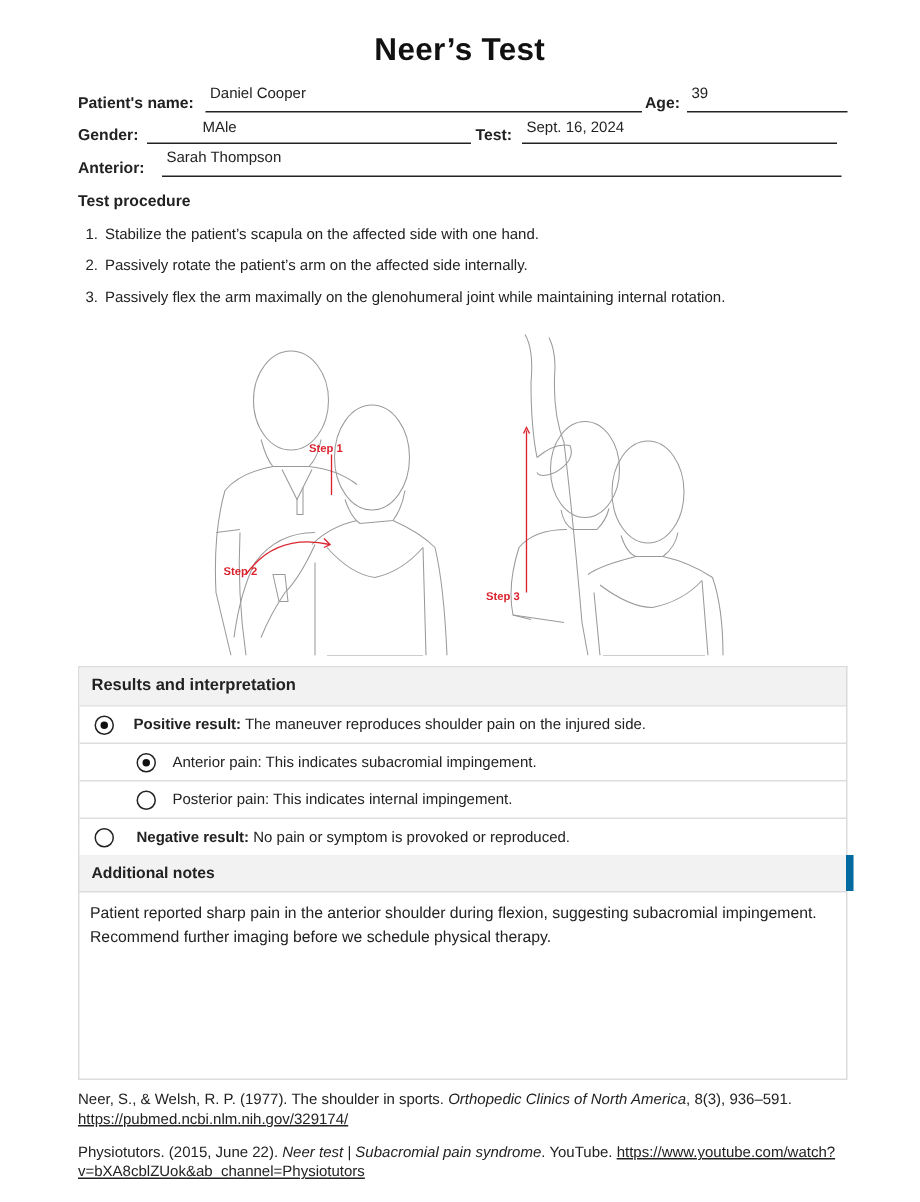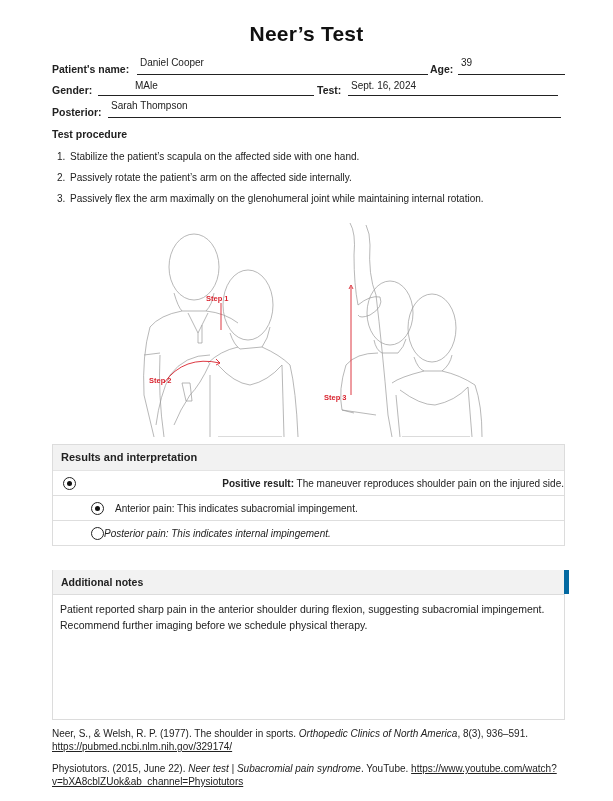--- a/index.html
+++ b/index.html
@@ -85,21 +85,21 @@
   <div class="field-line" style="left:458px; top:74px; width:107px;"></div>
 
   <span class="field-label" style="left:52px; top:84px;">Gender:</span>
   <span class="field-value" style="left:100px; top:80px;padding-left:35px;">MAle</span>
   <div class="field-line" style="left:98px; top:95px; width:216px;"></div>
 
   <span class="field-label" style="left:317px; top:84px;">Test:</span>
   <span class="field-value" style="left:351px; top:80px;">Sept. 16, 2024</span>
   <div class="field-line" style="left:348px; top:95px; width:210px;"></div>
 
-  <span class="field-label" style="left:52px; top:106px;">Posterior:</span>
+  <span class="field-label" style="left:52px; top:106px;">Anterior:</span>
   <span class="field-value" style="left:111px; top:100px;">Sarah Thompson</span>
   <div class="field-line" style="left:108px; top:117px; width:453px;"></div>
 </div>
 
 <div class="section-heading" style="left:52px; top:128px;">Test procedure</div>
 <ol class="steps">
   <li><span class="step-num">1.</span><span>Stabilize the patient’s scapula on the affected side with one hand.</span></li>
   <li><span class="step-num">2.</span><span>Passively rotate the patient’s arm on the affected side internally.</span></li>
   <li><span class="step-num">3.</span><span>Passively flex the arm maximally on the glenohumeral joint while maintaining internal rotation.</span></li>
 </ol>
@@ -168,37 +168,43 @@
       <text x="76" y="86">Step 1</text>
       <text x="19" y="168">Step 2</text>
       <text x="194" y="185">Step 3</text>
     </g>
   </svg>
 </div>
 
 <div class="results">
   <div class="hdr">Results and interpretation</div>
 
-  <div class="row" style="padding-left:10px;justify-content:space-between;">
+  <div class="row" style="padding-left:10px;">
     <span class="radio checked"></span>
     <span style="margin-left:13px;">
       <span class="b">Positive result:</span><span> The maneuver reproduces shoulder pain on the injured side.</span>
     </span>
   </div>
 
   <div class="row" style="padding-left:38px;">
     <span class="radio checked"></span>
     <span style="margin-left:11px;">Anterior pain: This indicates subacromial impingement.</span>
   </div>
 
   <div class="row" style="padding-left:38px;">
     <span class="radio"></span>
-    <span style="font-style:italic;">Posterior pain: This indicates internal impingement.</span>
-  </div>
-
+    <span style="margin-left:11px;">Posterior pain: This indicates internal impingement.</span>
+  </div>
+
+  <div class="row" style="padding-left:10px;">
+    <span class="radio"></span>
+    <span style="margin-left:15px;">
+      <span class="b">Negative result:</span><span> No pain or symptom is provoked or reproduced.</span>
+    </span>
+  </div>
 </div>
 
 <div class="notes-hdr">Additional notes</div>
 <div class="notes-box">Patient reported sharp pain in the anterior shoulder during flexion, suggesting subacromial impingement. Recommend further imaging before we schedule physical therapy.</div>
 
 <div class="refs">
   <p>
     <span>Neer, S., &amp; Welsh, R. P. (1977). The shoulder in sports. </span><i>Orthopedic Clinics of North America</i><span>, 8(3), 936–591. </span><a>https://pubmed.ncbi.nlm.nih.gov/329174/</a>
   </p>
   <p>

